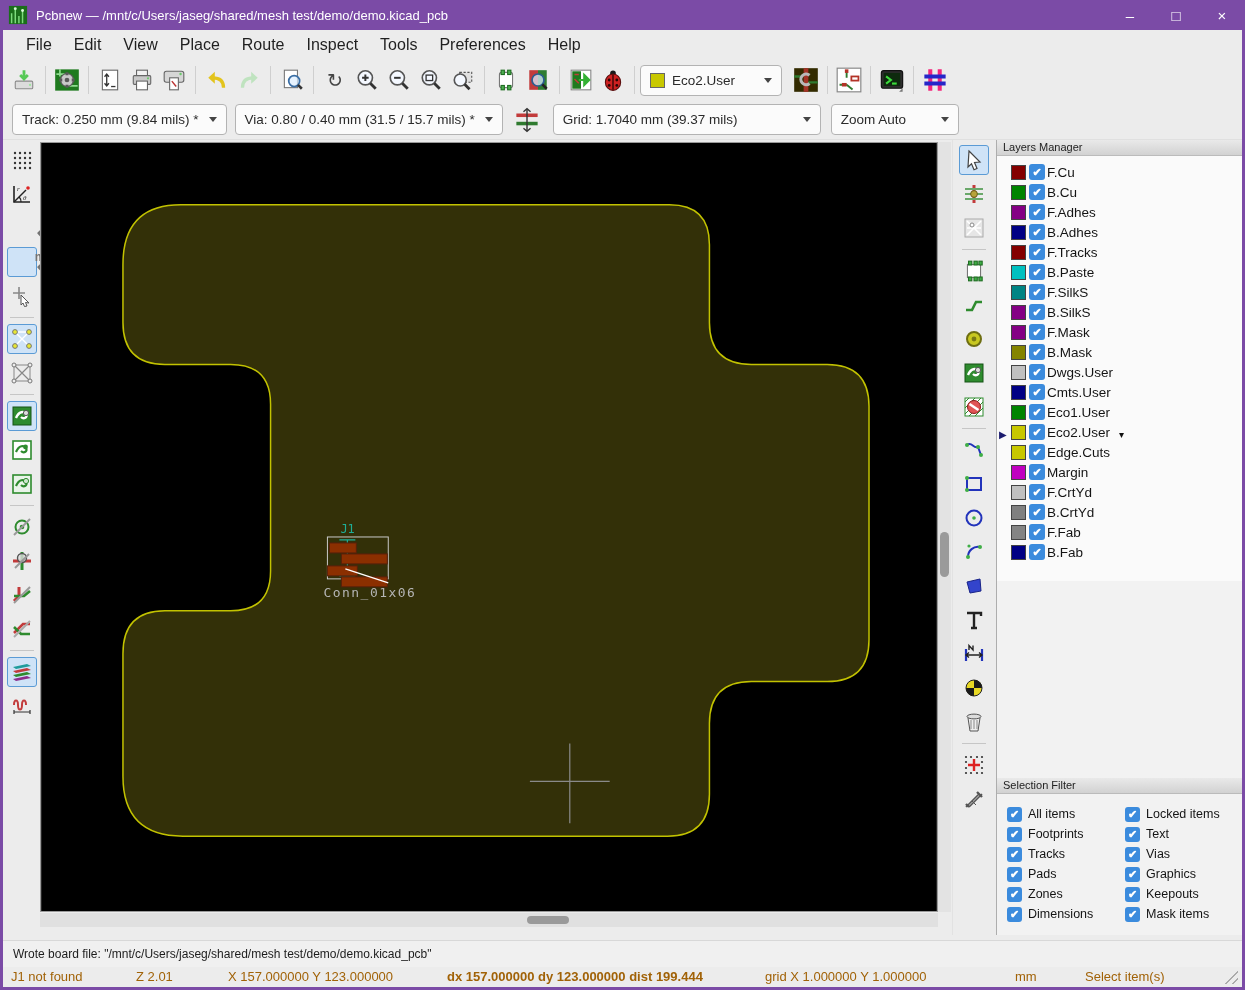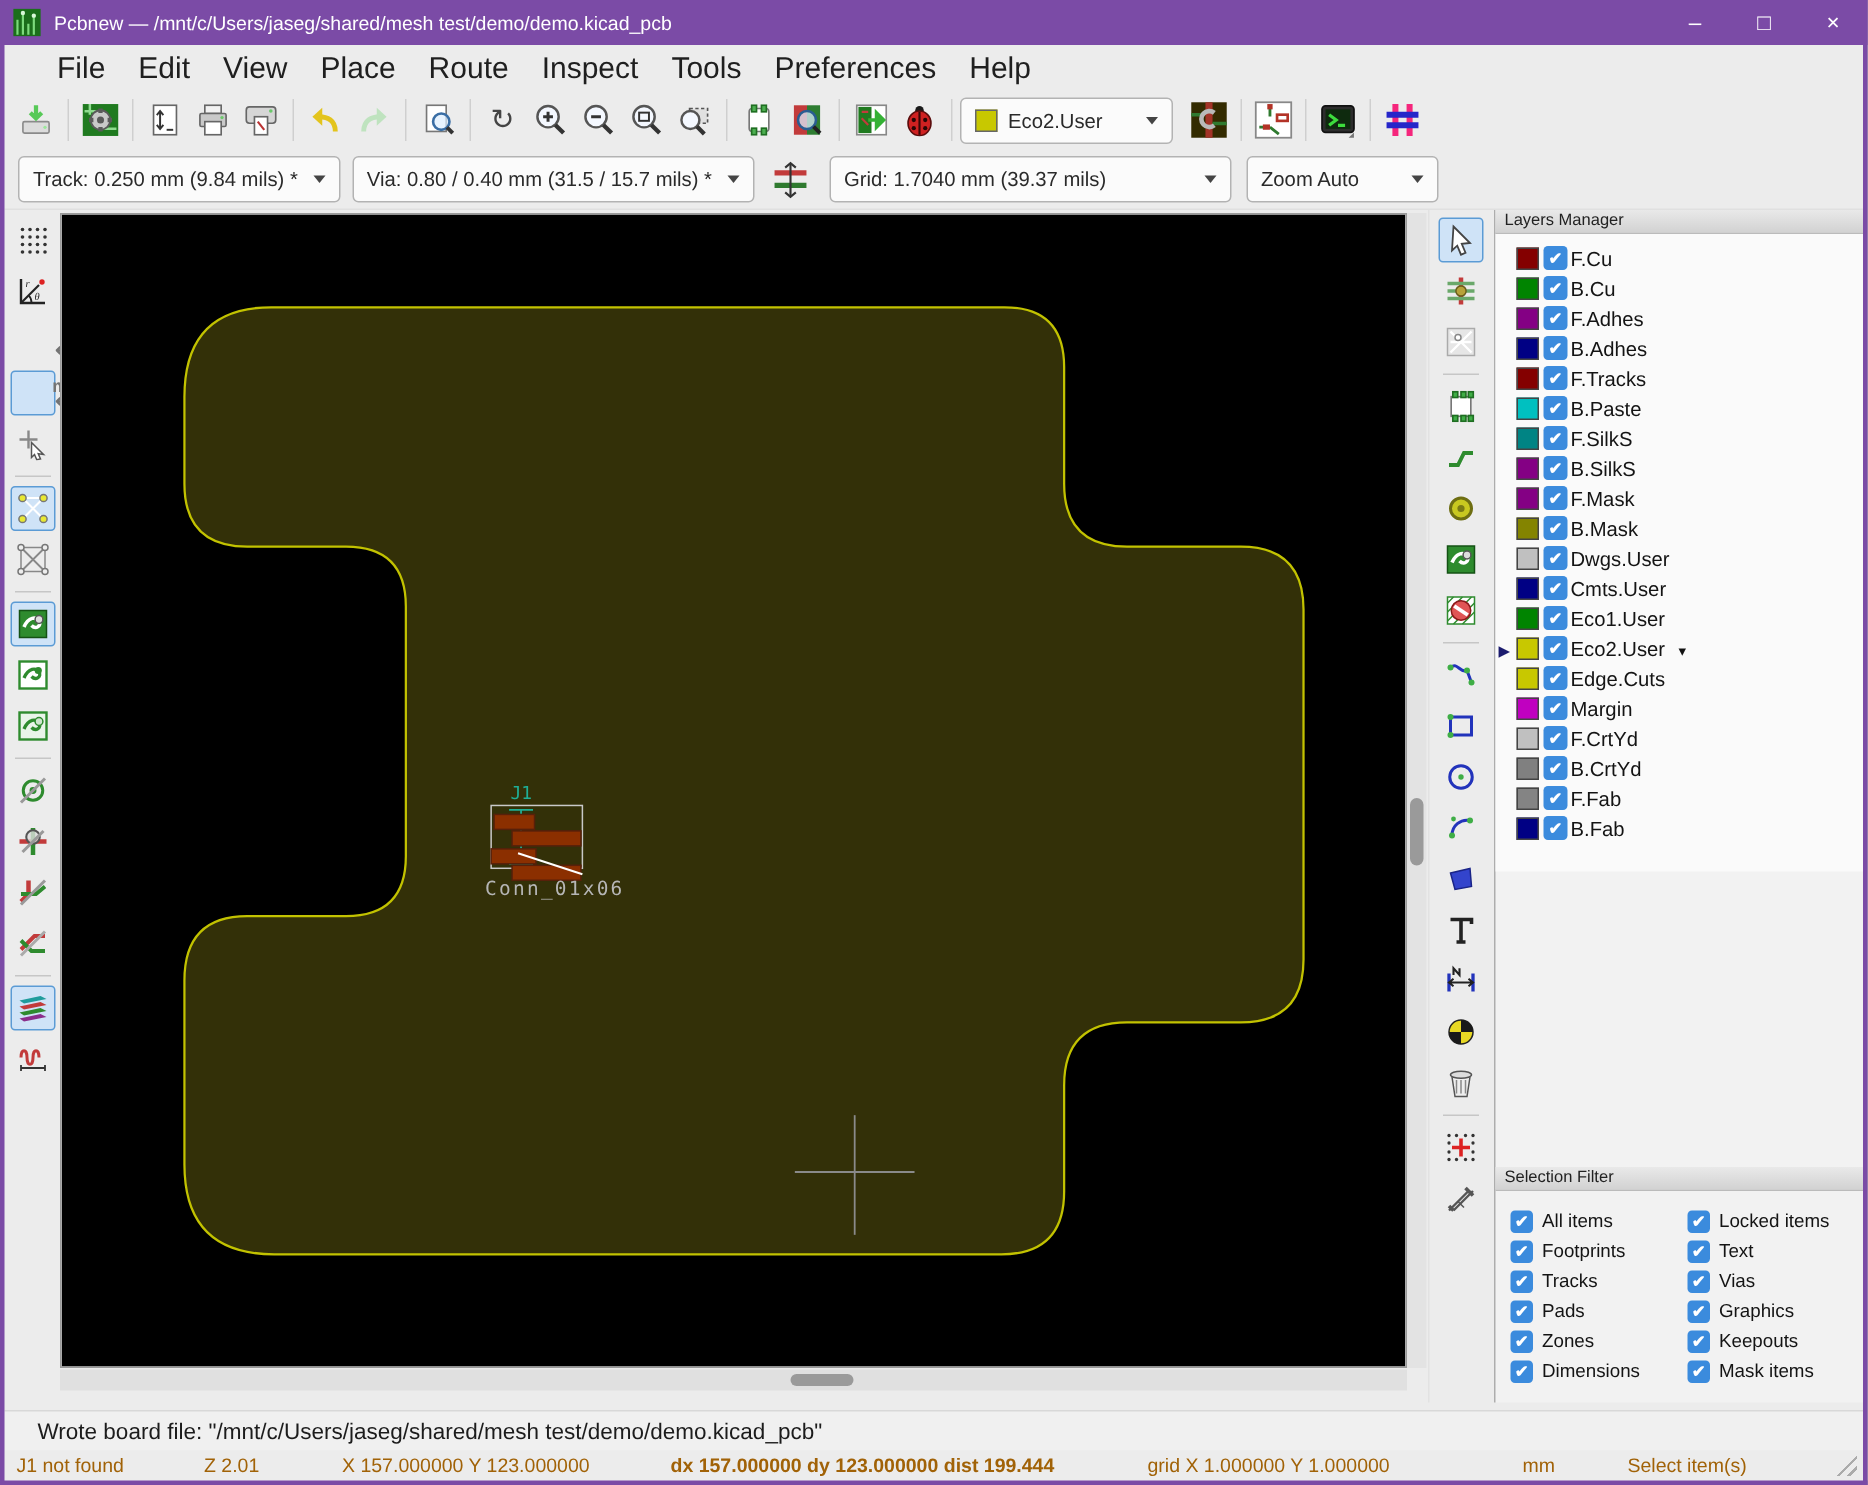--- a/index.html
+++ b/index.html
@@ -13,21 +13,21 @@
   
   .titlebar { position:absolute; left:0; top:0; width:1245px; height:30px; background:#7b4ba6;
               display:flex; align-items:center; color:#fff; font-size:13px; z-index:60; }
   .appicon { width:20px; height:20px; margin:0 8px 0 8px; }
   .wbtns { margin-left:auto; display:flex; }
   .wbtn { width:46px; height:30px; display:flex; align-items:center; justify-content:center;
           color:#fff; font-size:15px; }
 
   
   .menubar { position:absolute; left:3px; top:30px; width:1239px; height:30px; background:#ececec;
-             display:flex; align-items:flex-start; padding-left:24px; font-size:20px; color:#1f1f1f; }
+             display:flex; align-items:center; padding-left:12px; font-size:16px; color:#1f1f1f; }
   .menu-item { padding:5px 11px; }
 
   
   .toolbar { position:absolute; left:3px; width:1239px; background:#ececec; display:flex; align-items:center; }
   .tb-top { top:60px; height:40px; padding-left:5px; }
   .tb-aux { top:100px; height:40px; padding-left:5px; border-bottom:1px solid #e0e0e0;}
   .tbtn { width:32px; height:32px; display:flex; align-items:center; justify-content:center; border-radius:3px; }
   .tsep { width:1px; height:28px; background:#cfcfcf; margin:0 5px; }
   .combo { height:31px; background:#fbfbfb; border:1px solid #b3b3b3; border-radius:4px;
            display:flex; align-items:center; font-size:13.5px; color:#2a2a2a; padding:0 9px; }
@@ -76,22 +76,22 @@
   
   .selfilter-title { position:absolute; top:638px; left:0; width:246px; }
   .filter-grid { position:absolute; top:660px; left:0; width:246px; display:grid;
                  grid-template-columns:118px 118px; row-gap:4px; padding:6px 0 0 10px; }
   .frow { display:flex; align-items:center; height:16px; }
   .frow .cb { margin-left:0; width:15px; height:15px; }
   .flabel { font-size:12.5px; color:#141414; margin-left:6px; white-space:nowrap; }
 
   
   .msgline { position:absolute; left:3px; top:940px; width:1239px; height:27px; background:#f0f0f0;
-             border-top:1px solid #d8d8d8; font-size:15px; color:#1c1c1c; display:flex;
-             align-items:center; padding-left:22px; }
+             border-top:1px solid #d8d8d8; font-size:12px; color:#1c1c1c; display:flex;
+             align-items:center; padding-left:10px; }
   .statusbar { position:absolute; left:3px; top:967px; width:1239px; height:20px; background:#ececec;
                font-size:13px; color:#a16207; }
   .statusbar span { position:absolute; top:2px; white-space:nowrap; }
   .grip { position:absolute; right:4px; top:3px; width:14px; height:14px;
           background:repeating-linear-gradient(135deg,#ababab 0 1.5px,transparent 1.5px 5px);
           clip-path:polygon(100% 0,100% 100%,0 100%); }
 </style>
 </head>
 <body>
 

